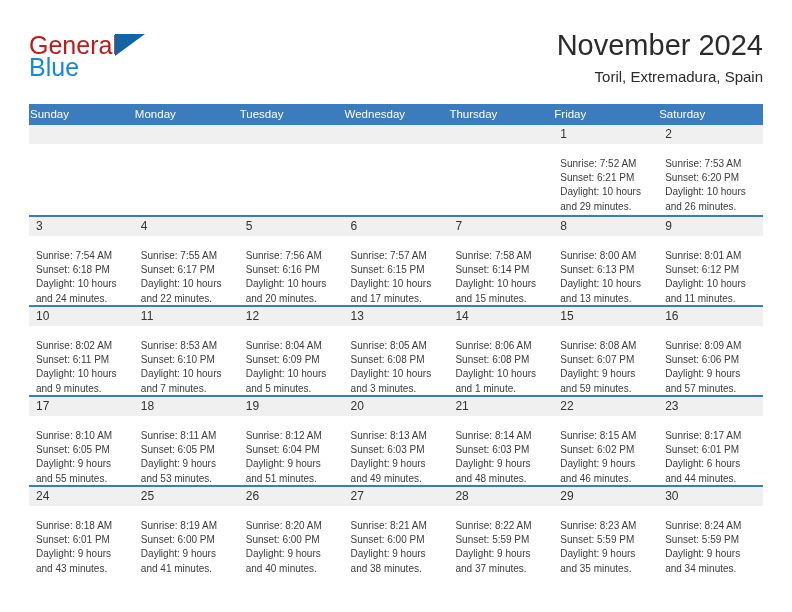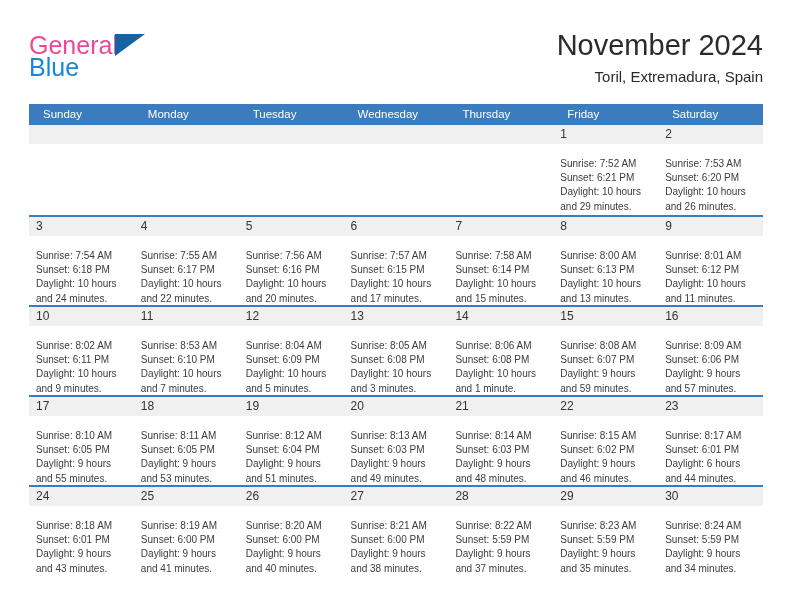--- a/index.html
+++ b/index.html
@@ -30,21 +30,21 @@
     height: 70px;
   }
   .brand {
     position: absolute;
     left: 0;
     top: 4px;
     width: 240px;
   }
   .brand-general {
     font-size: 25px;
-    color: #ec4899;
+    color: #b91c1c;
     letter-spacing: 0px;
     line-height: 26px;
     display: inline-block;
   }
   .brand-mark {
     display: inline-block;
     width: 0;
     height: 0;
     border-left: 30px solid #1464a5;
     border-bottom: 22px solid transparent;
@@ -90,21 +90,21 @@
   .weekday-row {
     display: flex;
     background: #3a7cbe;
     height: 21px;
   }
   .weekday {
     flex: 1 1 0;
     color: #ffffff;
     font-size: 11.5px;
     line-height: 21px;
-    padding-left: 14px;
+    padding-left: 1px;
     box-sizing: border-box;
     white-space: nowrap;
     overflow: hidden;
   }
   .week-row {
     display: flex;
     height: 90px;
     border-top: 2px solid #3a7cbe;
     box-sizing: border-box;
   }

